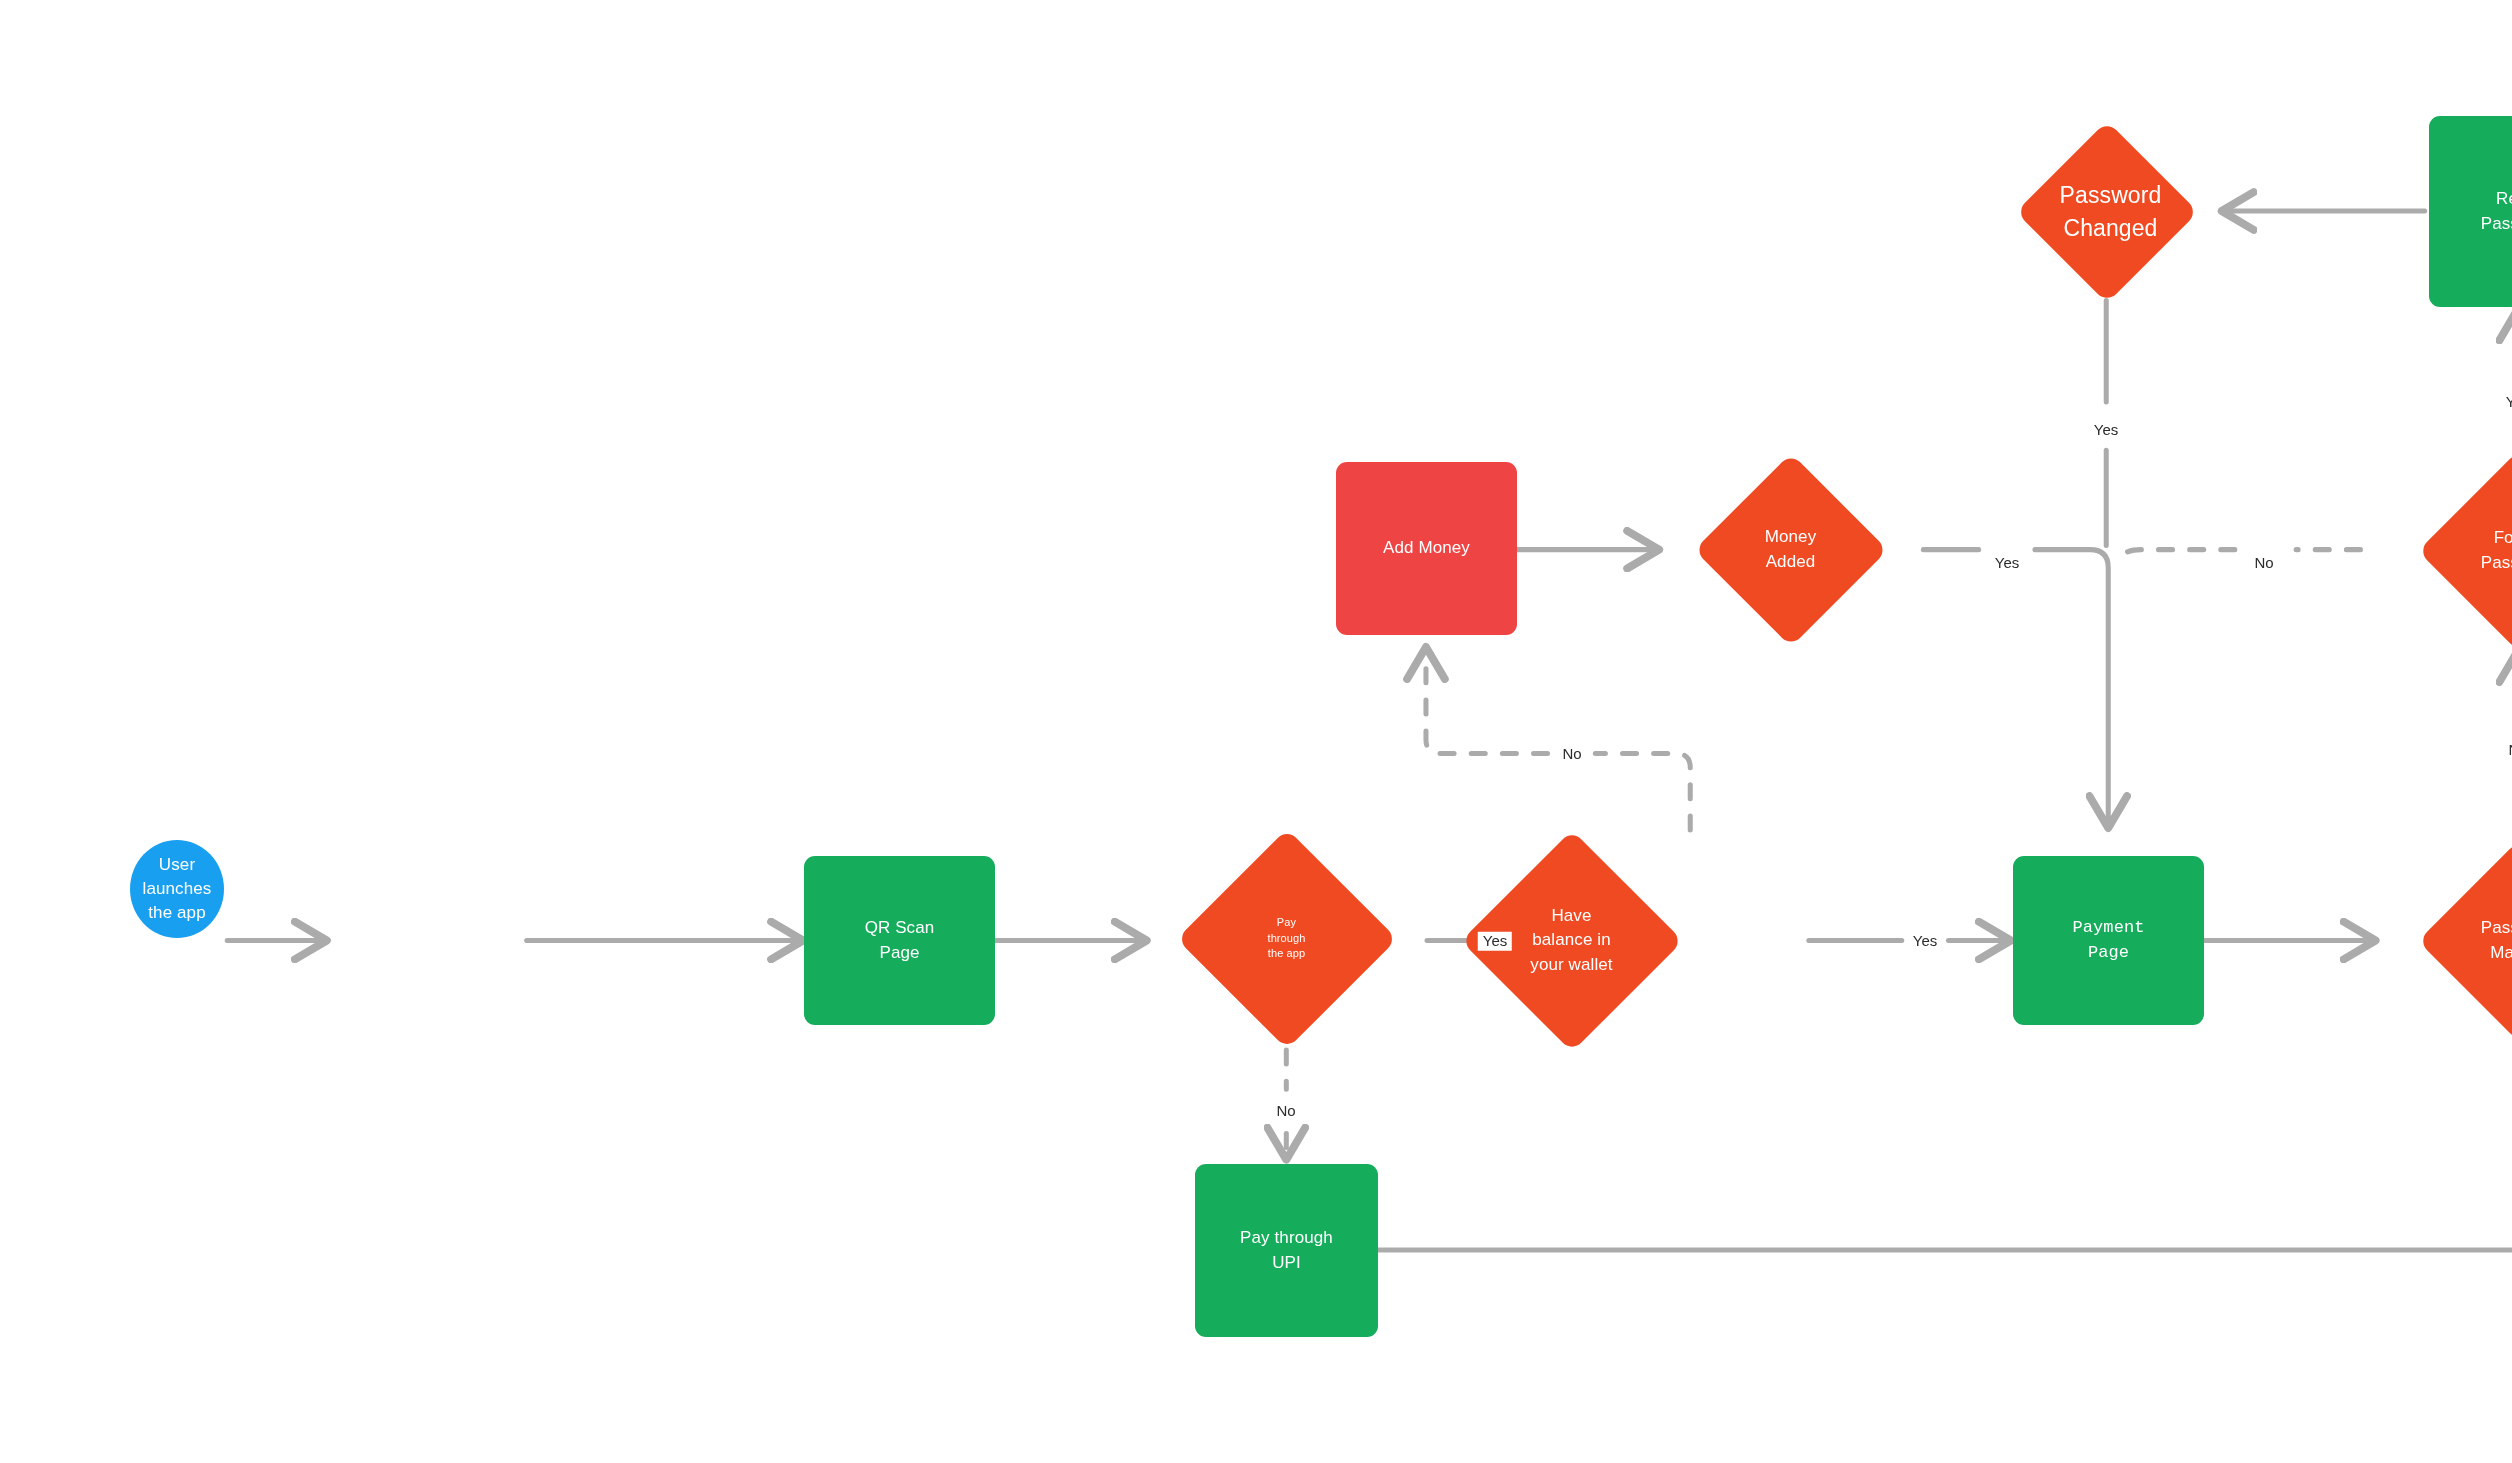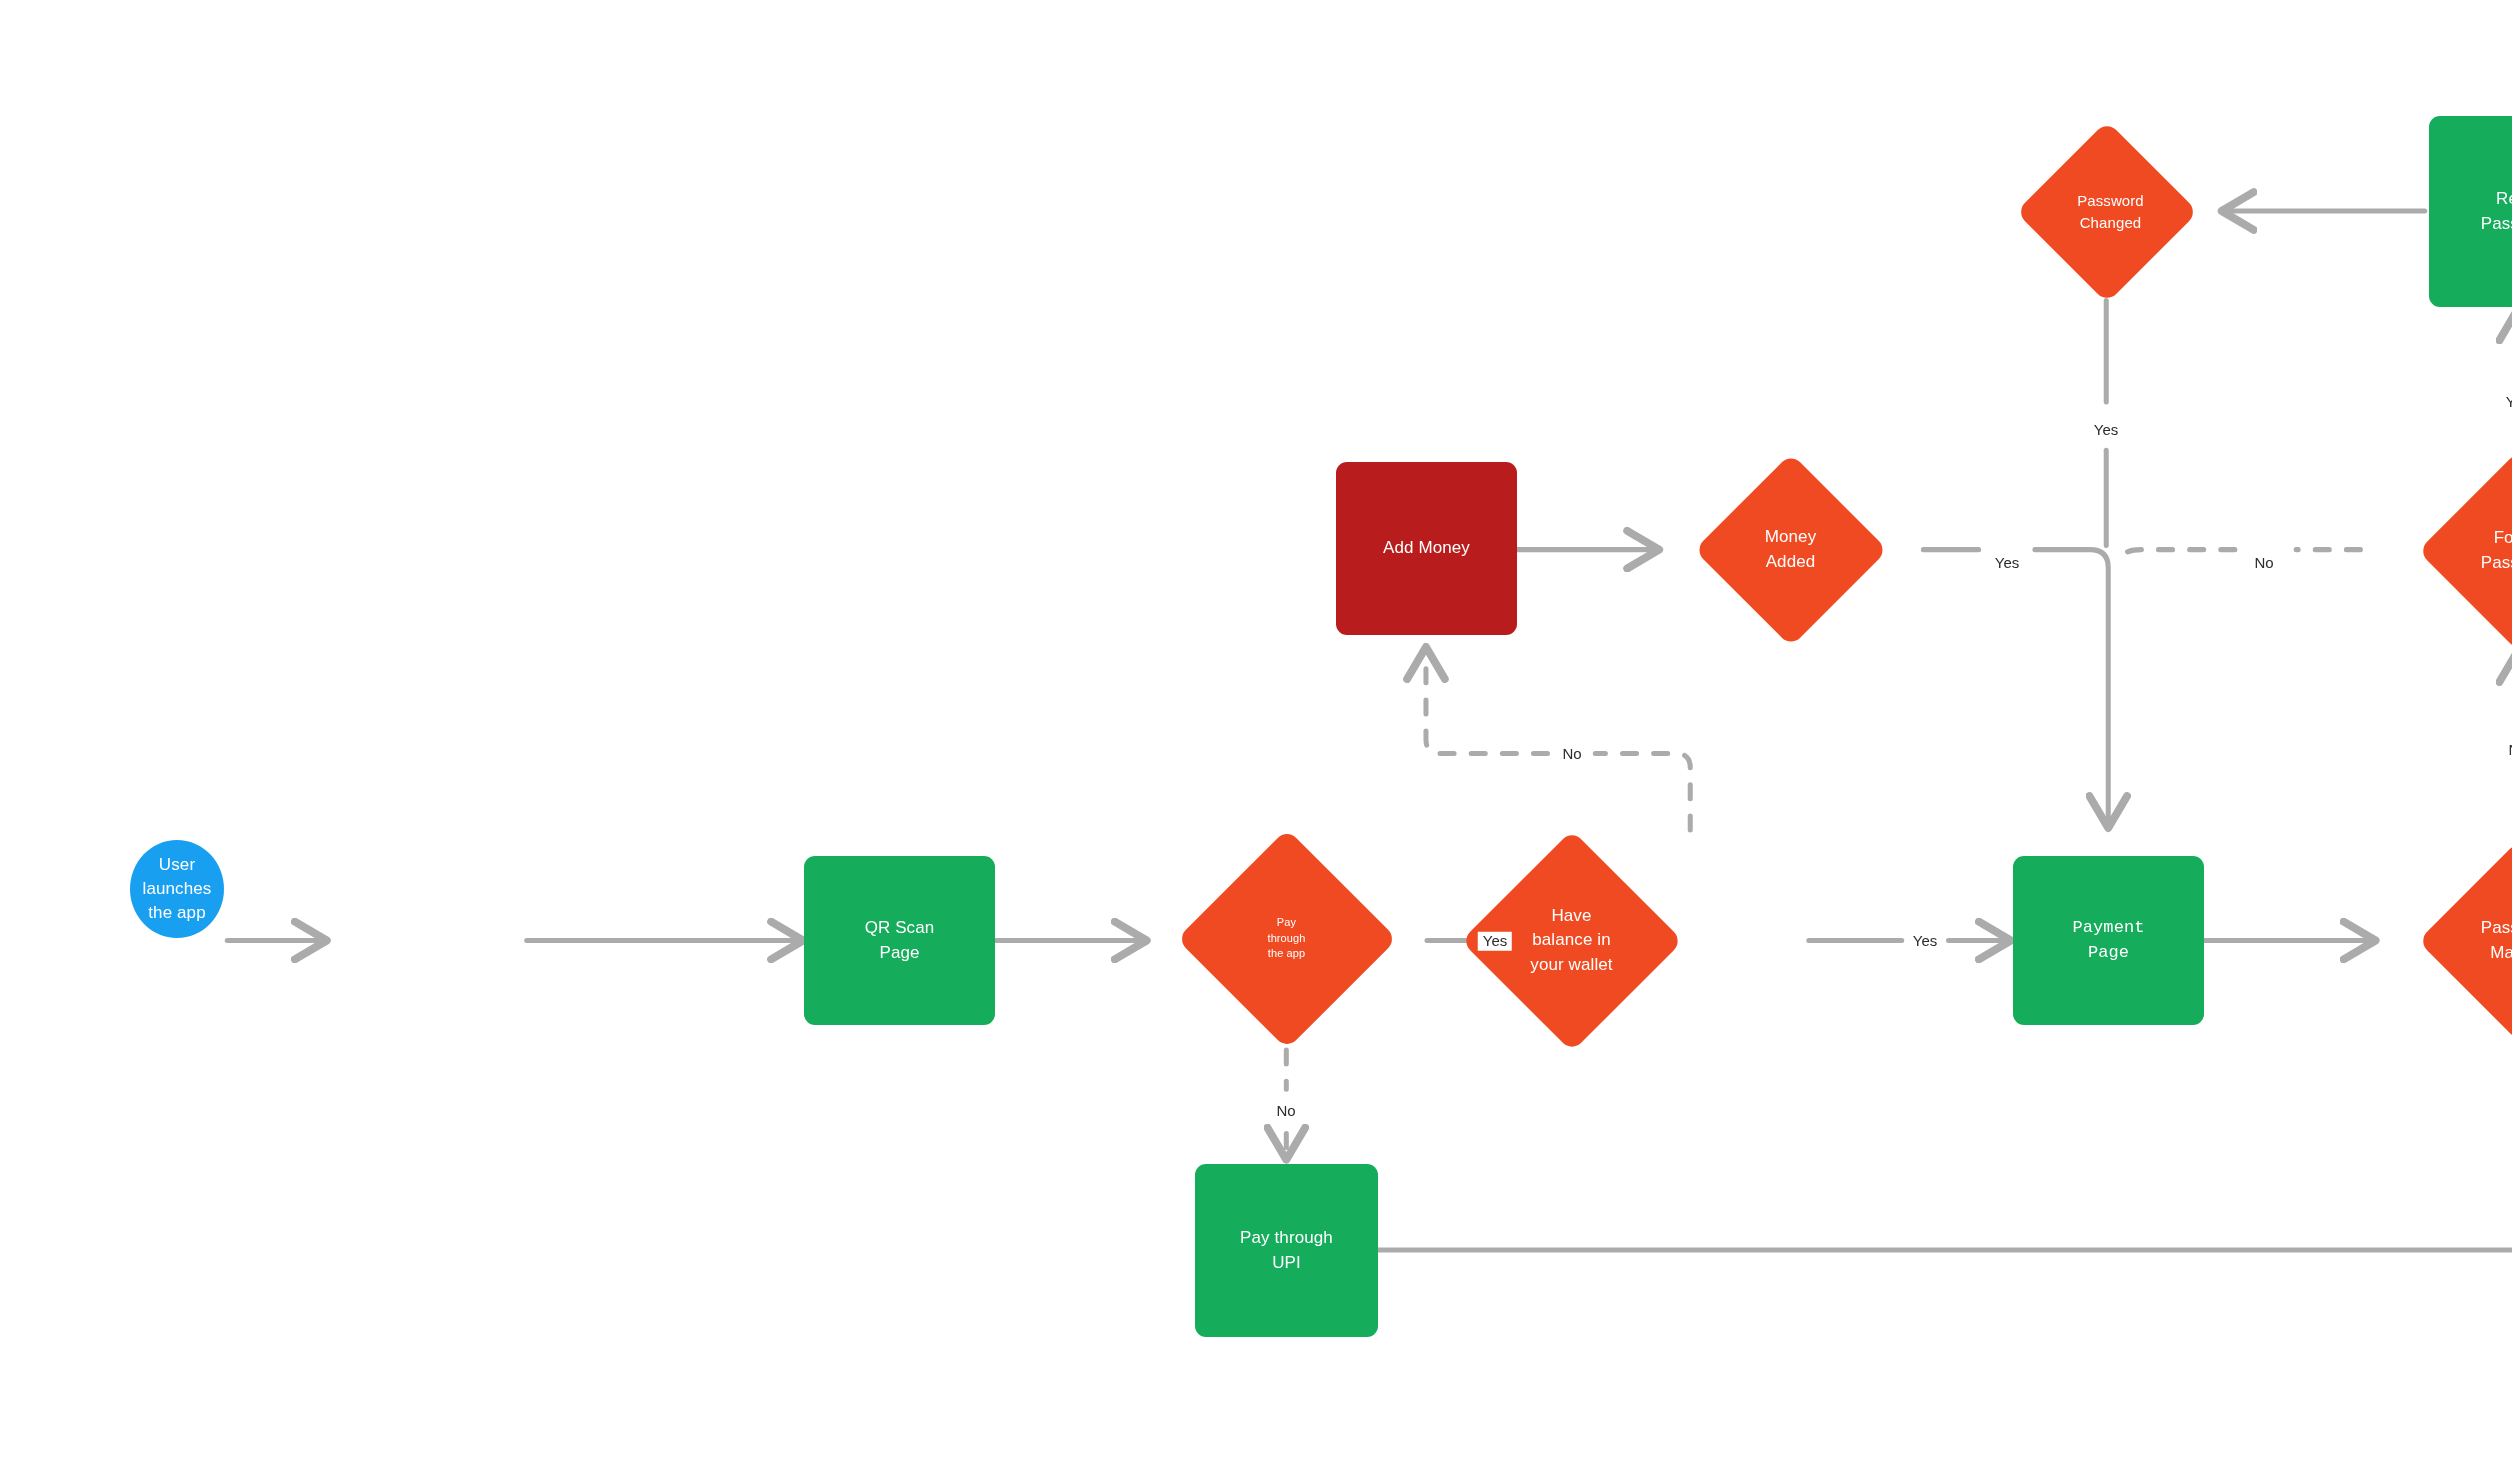--- a/index.html
+++ b/index.html
@@ -174,33 +174,33 @@
     <span class="label">Payment
 Page</span>
   </div>
 
   <div class="shape-diamond-wrap" style="left:2393px; top:840px; width:251px; height:201px;">
     <div class="shape-diamond-bg" style="width:143px; height:143px; background:#F04A23;"></div>
     <span class="diamond-text" style="font-size:17px;">Password
 Match?</span>
   </div>
 
-  <div class="node shape-rect" style="left:1336px; top:462px; width:181px; height:173px; background:#b91c1c; font-size:17px;">
+  <div class="node shape-rect" style="left:1336px; top:462px; width:181px; height:173px; background:#ef4444; font-size:17px;">
     <span class="label">Add Money</span>
   </div>
 
   <div class="shape-diamond-wrap" style="left:1658px; top:449px; width:265px; height:201px;">
     <div class="shape-diamond-bg" style="width:137px; height:137px; background:#F04A23;"></div>
     <span class="diamond-text" style="font-size:17px;">Money
 Added</span>
   </div>
 
   <div class="shape-diamond-wrap" style="left:1971px; top:121px; width:271px; height:181px;">
     <div class="shape-diamond-bg" style="width:129px; height:129px; background:#F04A23;"></div>
-    <span class="diamond-text" style="font-size:15px;margin-left:8px;">Password
+    <span class="diamond-text" style="font-size:23px;margin-left:8px;">Password
 Changed</span>
   </div>
 
   <div class="node shape-rect" style="left:2429px; top:116px; width:179px; height:191px; background:#15AC5B; font-size:17px;">
     <span class="label">Reset
 Password</span>
   </div>
 
   <div class="shape-diamond-wrap" style="left:2377px; top:450px; width:283px; height:201px;">
     <div class="shape-diamond-bg" style="width:143px; height:143px; background:#F04A23;"></div>

